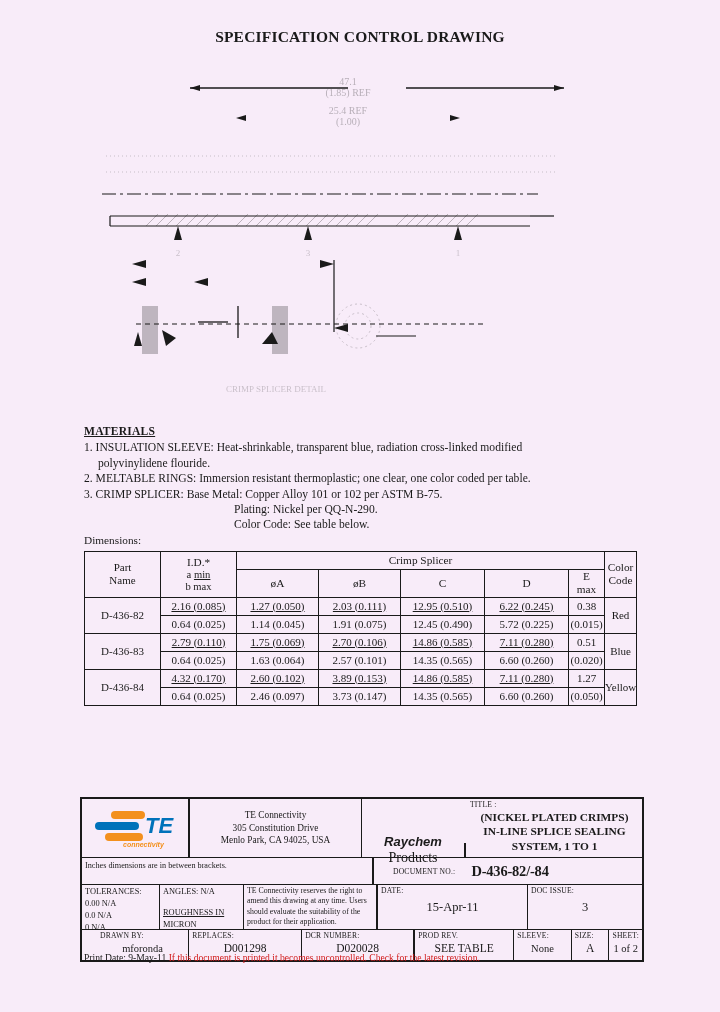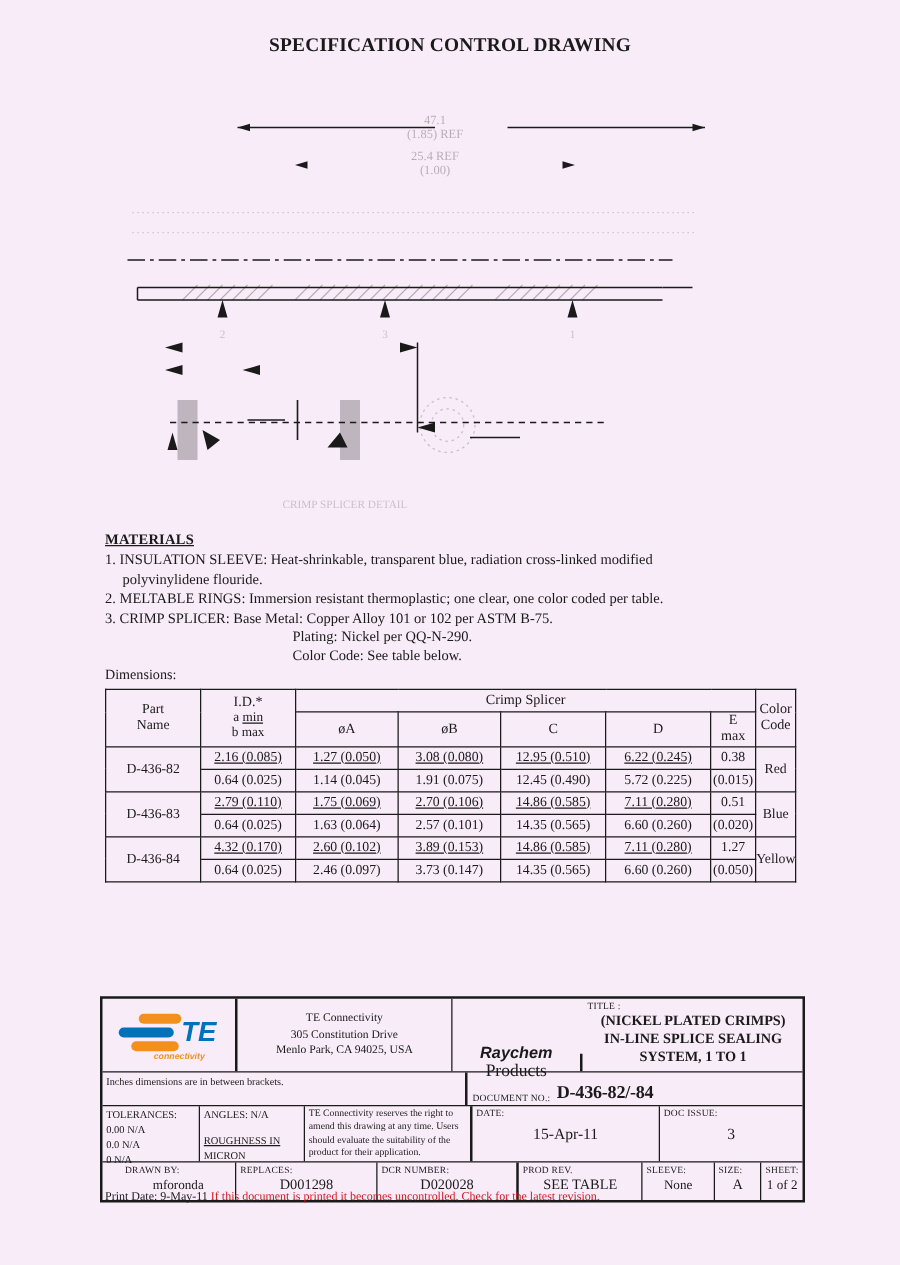--- a/index.html
+++ b/index.html
@@ -30,21 +30,21 @@
     text-align: center;
     font-size: 15.5px;
     font-weight: bold;
     letter-spacing: 0.2px;
     font-family: "Liberation Serif", serif;
   }
 
   
   .drawing {
     position: absolute;
-    top: 88px;
+    top: 74px;
     left: 86px;
     width: 548px;
     height: 340px;
   }
   .drawing svg { display: block; }
   .faded { opacity: 0.30; }
   .faded2 { opacity: 0.22; }
 
   
   .materials {
@@ -138,21 +138,21 @@
   .raychem-name { font-family: "Liberation Sans", sans-serif; font-weight: bold;
                   font-style: italic; font-size: 13px; }
   .raychem-sub { font-family: Liberation Serif, serif; font-size: 14px; margin-top: 1px; }
 
   .tb-caption { font-size: 7.6px; letter-spacing: 0.2px; }
   .title-lines { text-align: center; font-weight: bold; font-size: 11.4px;
                  line-height: 1.25; margin-top: 1px; }
 
   .row-note { height: 26px; }
   .c-note { flex: 1; font-size: 8.2px; line-height: 1.5; padding-top: 2px; }
-  .c-docno { width: 268px; display: flex; align-items: flex-end; gap: 5px; padding-left: 4px; }
+  .c-docno { width: 268px; display: flex; align-items: center; gap: 16px; padding-left: 19px; }
   .docno-val { font-size: 14.5px; font-weight: bold; letter-spacing: -0.2px; }
 
   .row-tol { height: 44px; }
   .c-tol { width: 78px; font-size: 8.4px; line-height: 1.42; }
   .c-ang { width: 84px; font-size: 8.4px; line-height: 1.42; }
   .c-legal { width: 134px; font-size: 7.8px; line-height: 1.33; }
   .c-date { width: 150px; text-align: center; }
   .c-issue { flex: 1; text-align: center; }
   .big-center { font-size: 12.5px; margin-top: 5px; display: block; text-align: center; }
   .underline-txt { text-decoration: underline; }
@@ -334,21 +334,21 @@
           <div>E</div>
           <div>max</div>
         </th>
       </tr>
     </thead>
     <tbody>
       <tr>
         <td rowspan="2">D-436-82</td>
         <td class="cellpair val-top">2.16 (0.085)</td>
         <td class="cellpair val-top">1.27 (0.050)</td>
-        <td class="cellpair val-top">3.08 (0.080)</td>
+        <td class="cellpair val-top">2.03 (0.111)</td>
         <td class="cellpair val-top">12.95 (0.510)</td>
         <td class="cellpair val-top">6.22 (0.245)</td>
         <td class="cellpair">0.38</td>
         <td rowspan="2">Red</td>
       </tr>
       <tr>
         <td class="cellpair val-bot">0.64 (0.025)</td>
         <td class="cellpair val-bot">1.14 (0.045)</td>
         <td class="cellpair val-bot">1.91 (0.075)</td>
         <td class="cellpair val-bot">12.45 (0.490)</td>

